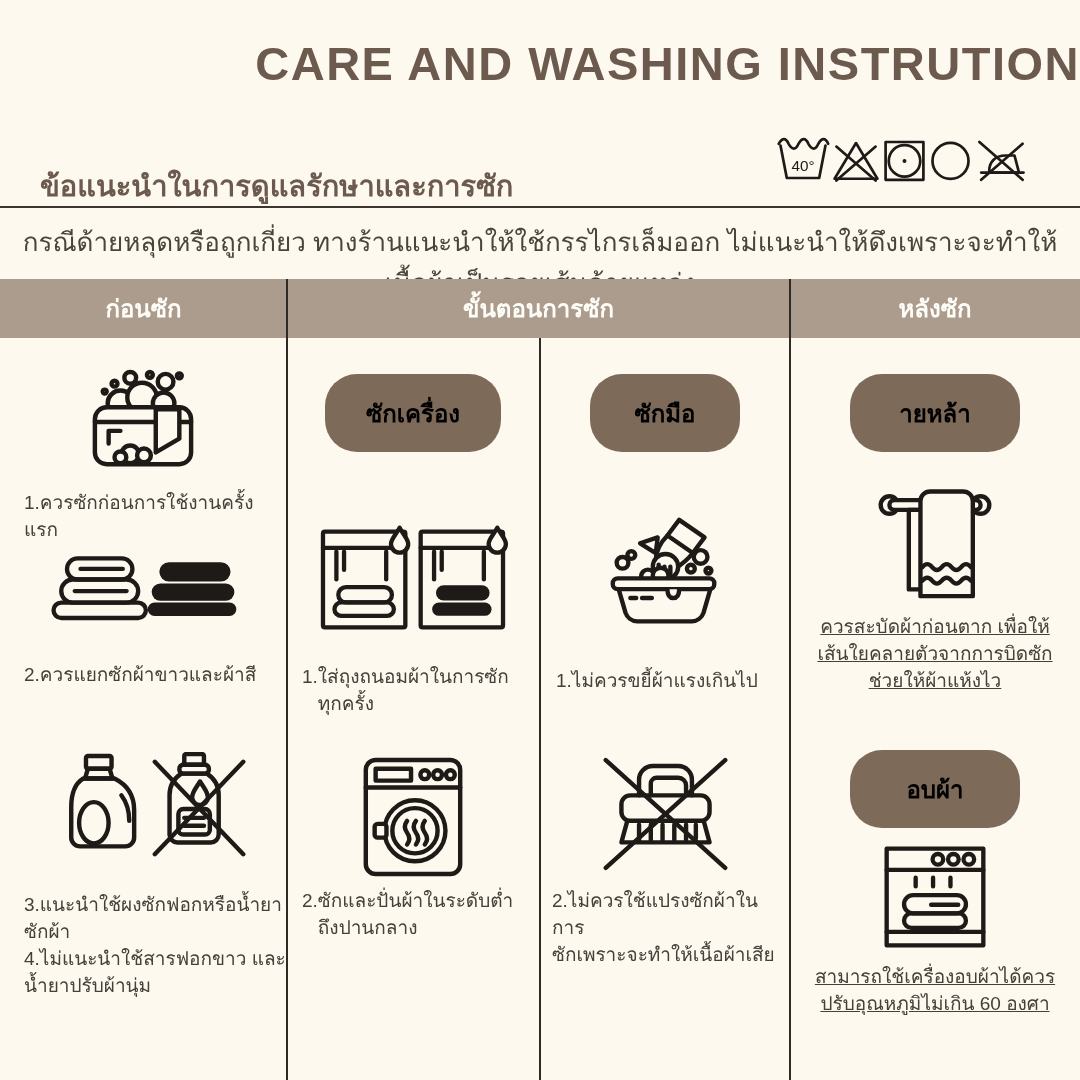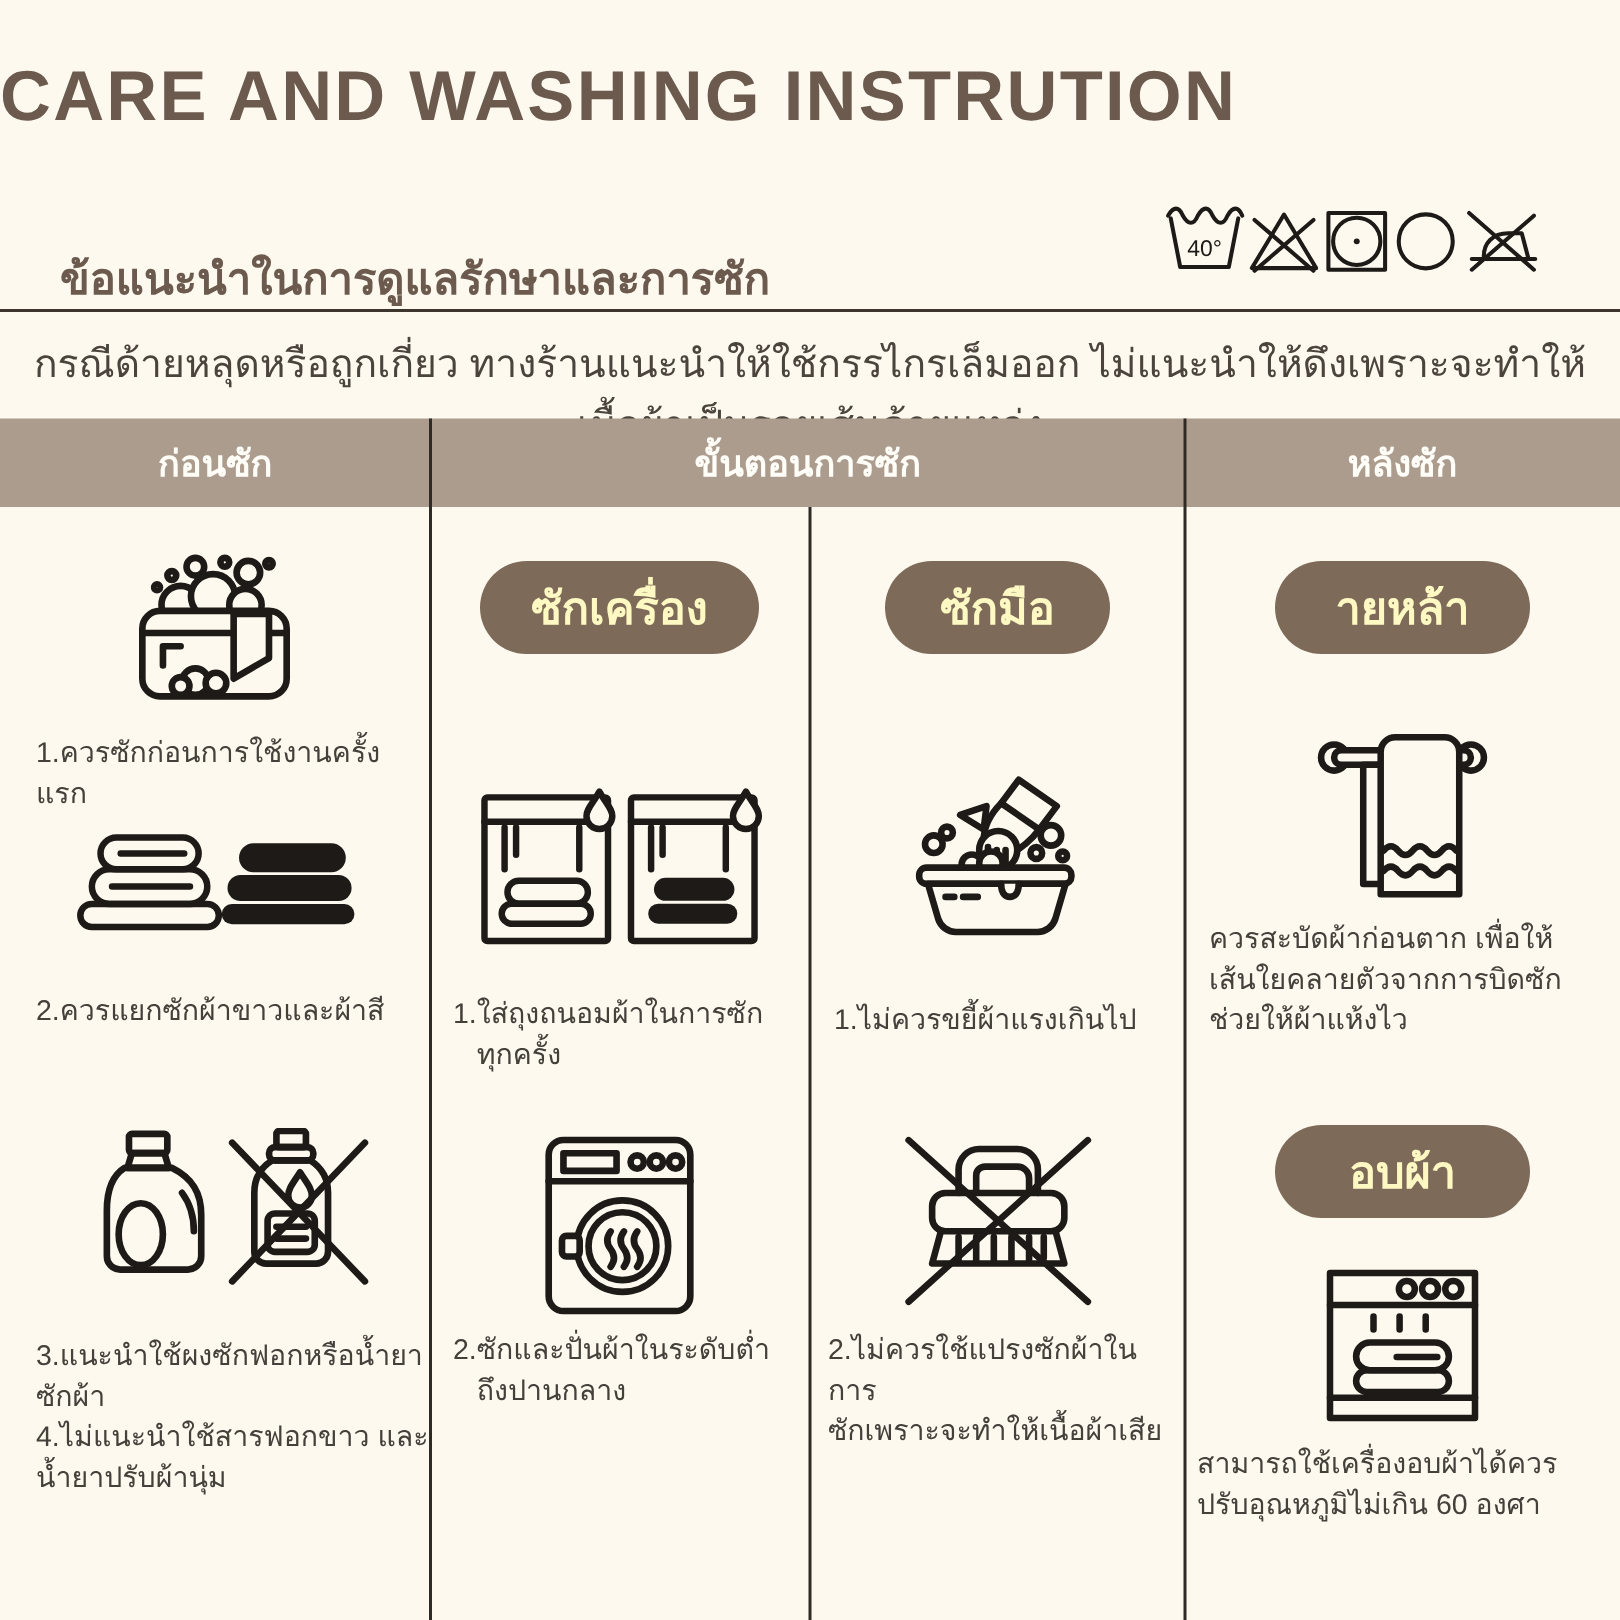--- a/index.html
+++ b/index.html
@@ -1,21 +1,21 @@
 <!DOCTYPE html>
 <html><head>
 <meta charset="utf-8">
 <style>
   html,body { margin:0; padding:0; background:#FDF9EF; }
   .canvas {
     position:relative; width:1080px; height:1080px; background:#FDF9EF;
     font-family:"Liberation Sans","DejaVu Sans",sans-serif; overflow:hidden;
   }
   .title {
-    position:absolute; top:36px; left:0; width:1080px; text-align:left;
+    position:absolute; top:36px; left:0; width:1080px; text-align:right;
     font-size:47px; font-weight:800; letter-spacing:1.5px; color:#6B5A4D;
   }
   .subtitle {
     position:absolute; top:147px; left:40px; font-size:29px; font-weight:700; color:#6B5A4D;margin-top:16px;
   }
   .symbols { position:absolute; top:136px; left:776px; display:flex; gap:1px; align-items:center; }
   .sym * { stroke:#1D1A17; stroke-width:3; fill:none; stroke-linecap:round; stroke-linejoin:round; }
   .sym text { stroke:none; fill:#1D1A17; font-family:"Liberation Sans",sans-serif; }
   .sym .dot { fill:#1D1A17; stroke:none; }
   .hline { position:absolute; top:206px; left:0; width:1080px; height:2px; background:#3B352E; }
@@ -24,26 +24,26 @@
     font-size:26px; color:#4A443C; margin:0;
   }
   .band { position:absolute; top:279px; left:0; width:1080px; height:59px; background:#AC9C8E; }
   .band-label {
     position:absolute; top:279px; height:59px; display:flex; align-items:center; justify-content:center;
     color:#FFFDF8; font-weight:700; font-size:24px;
   }
   .vline { position:absolute; width:2px; background:#2E2A25; }
   .cell { position:absolute; display:flex; justify-content:center; }
   .pill {
-    background:#7D6A58; color:#fef9c3; font-weight:700; font-size:30px;
-    height:62px; border-radius:32px; display:flex; align-items:center; justify-content:center;
+    background:#7D6A58; color:#000000; font-weight:700; font-size:24px;
+    height:78px; border-radius:32px; display:flex; align-items:center; justify-content:center;
     padding:0 34px; box-sizing:border-box;
   }
   .txt { position:absolute; font-size:19px; color:#44403A; line-height:1.42; }
-  .center { text-align:left; }
+  .center { text-align:center;text-decoration:underline; }
   .preline { white-space:pre-line; }
   .prewrap { white-space:pre-wrap; }
   .ic * { stroke:#1D1A17; stroke-width:4.5; fill:none; stroke-linecap:round; stroke-linejoin:round; }
   .ic .dark { fill:#1D1A17; stroke:none; }
   .ic .cream { fill:#FDF9EF; }
 </style>
 </head>
 <body>
 
 <div class="canvas">

